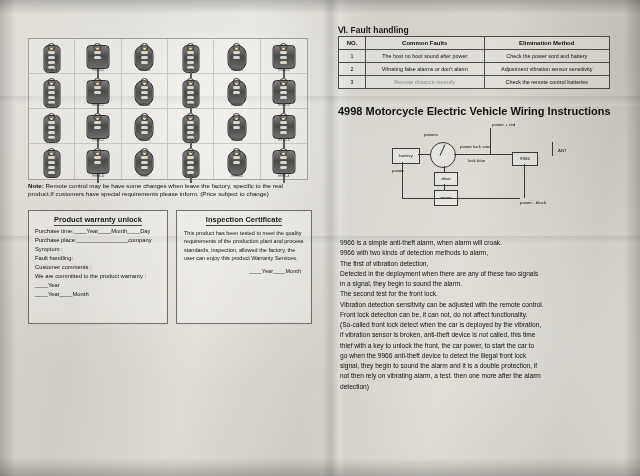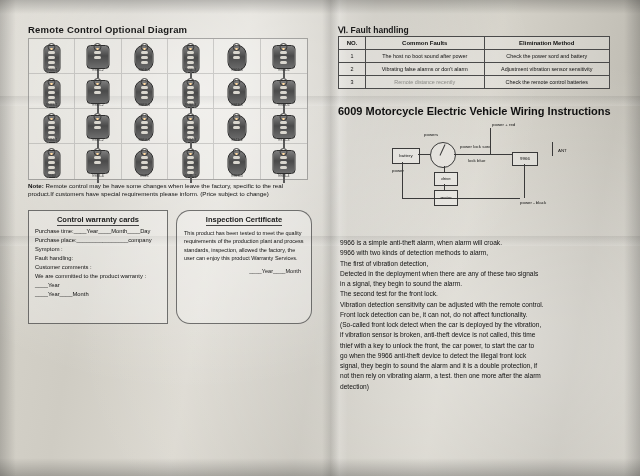--- a/index.html
+++ b/index.html
@@ -72,21 +72,21 @@
   }
   .note b{font-weight:bold;}
 
   .cards{position:absolute;left:28px;top:210px;width:282px;height:112px;}
   .card{
     position:absolute;top:0;height:112px;
     border:1px solid rgba(60,60,60,0.7);
     background:rgba(255,255,255,0.25);
   }
   .card.warranty{left:0;width:138px;}
-  .card.inspection{left:148px;width:134px;border-radius:14px;}
+  .card.inspection{left:148px;width:134px;}
   .card-h{
     text-align:center;font-size:7.5px;font-weight:bold;padding:4px 0 3px;
   }
   .card-h .u{border-bottom:1px solid #444;padding-bottom:1px;}
   .wrow{font-size:5.8px;line-height:1.55;padding:0 6px;color:#111;white-space:nowrap;}
   .insp-body{font-size:5.5px;line-height:1.5;padding:2px 7px 0;color:#111;}
   .insp-sign{font-size:5.6px;text-align:right;padding:6px 10px 0;}
 
   
   .sec-title{
@@ -126,21 +126,20 @@
 <div class="page">
 
   <div class="hband" style="top:96px;"></div>
   <div class="hband" style="top:236px;"></div>
   <div class="fold f1"></div>
   <div class="shadeTop"></div>
   <div class="shadeBot"></div>
   <div class="shadeL"></div>
   <div class="shadeR"></div>
 
-  <div class="left-title">Remote Control Optional Diagram</div>
 
   <div class="remote-grid" id="remoteGrid">
       <div class="rcell">
         <div class="rbody ">
           <div class="rled"></div>
           <div class="rbtn b1"></div>
           <div class="rbtn b2"></div>
           <div class="rbtn b3"></div>
           <div class="rbtn b4"></div>
           <div class="rring"></div>
@@ -391,21 +390,21 @@
     </div>
 
   <div class="note">
     <b>Note:</b>
     <span>Remote control may be have some changes when leave the factory, specific to the real product.If customers have special requirements please inform. (Price subject to change)</span>
   </div>
 
   <div class="cards">
     <div class="card warranty">
       <div class="card-h">
-        <span class="u">Control warranty cards</span>
+        <span class="u">Product warranty unlock</span>
       </div>
       <div id="warrantyRows">
           <div class="wrow">Purchase time:____Year____Month____Day</div>
           <div class="wrow">Purchase place:________________company</div>
           <div class="wrow">Symptom :</div>
           <div class="wrow">Fault handling:</div>
           <div class="wrow">Customer comments :</div>
           <div class="wrow">We are committed to the product warranty :</div>
           <div class="wrow">____Year</div>
           <div class="wrow">____Year____Month</div>
@@ -442,21 +441,21 @@
           <td>Adjustment vibration sensor sensitivity</td>
         </tr>
         <tr class="row3">
           <td class="no">3</td>
           <td class="fault">Remote distance recently</td>
           <td>Check the remote control batteries</td>
         </tr>
       </tbody>
   </table>
 
-  <div class="wiring-title">6009 Motorcycle Electric Vehicle Wiring Instructions</div>
+  <div class="wiring-title">4998 Motorcycle Electric Vehicle Wiring Instructions</div>
 
   <div class="diagram">
     <div class="dbox" style="left:0px;top:26px;width:26px;height:14px;line-height:14px;">battery</div>
     <div class="dlbl" style="left:0px;top:46px;">power</div>
     <div class="dlbl" style="left:32px;top:10px;">powers</div>
     <div class="dlbl" style="left:100px;top:0px;">power + red</div>
     <div class="dcirc" style="left:38px;top:20px;width:24px;height:24px;"></div>
     <div class="dline" style="left:50px;top:22px;width:1px;height:12px;transform:rotate(25deg);"></div>
     <div class="dlbl" style="left:68px;top:22px;">power lock sord</div>
     <div class="dlbl" style="left:76px;top:36px;">lock blue</div>

